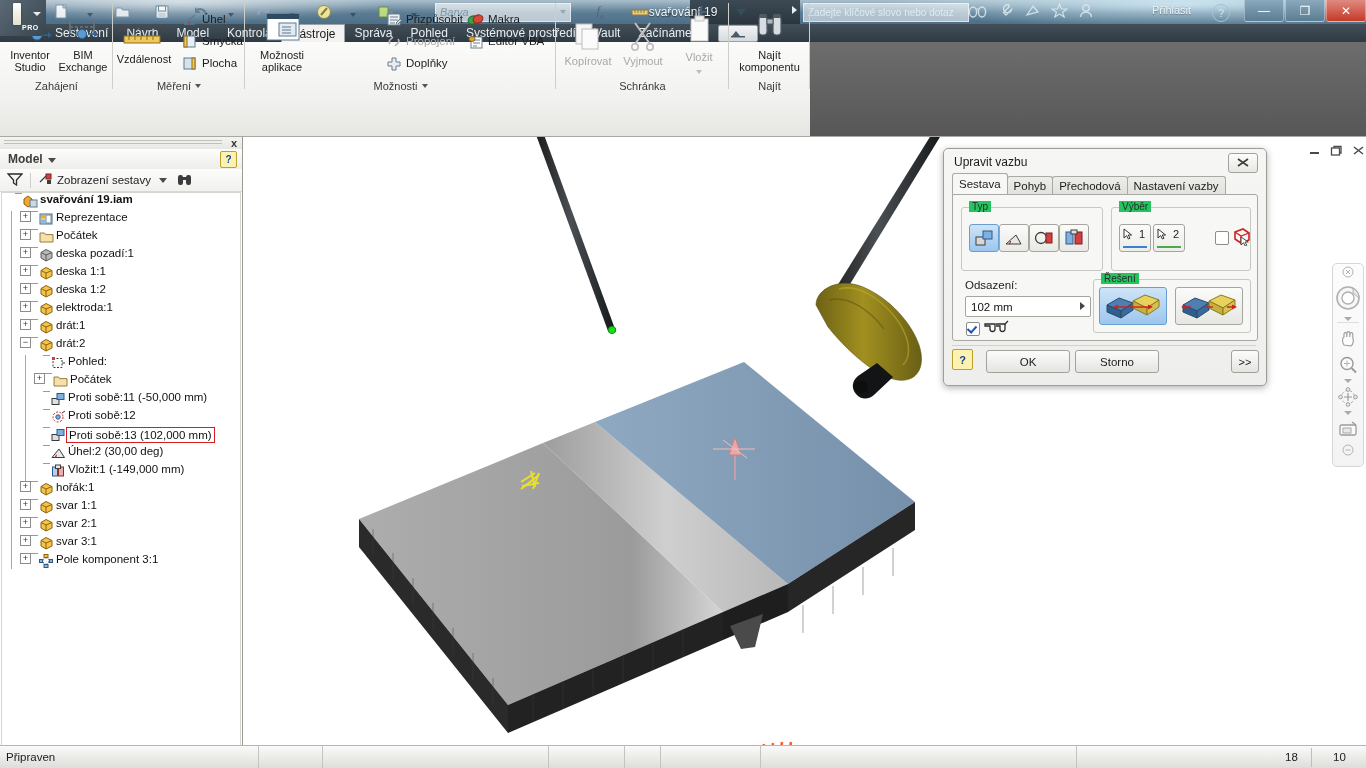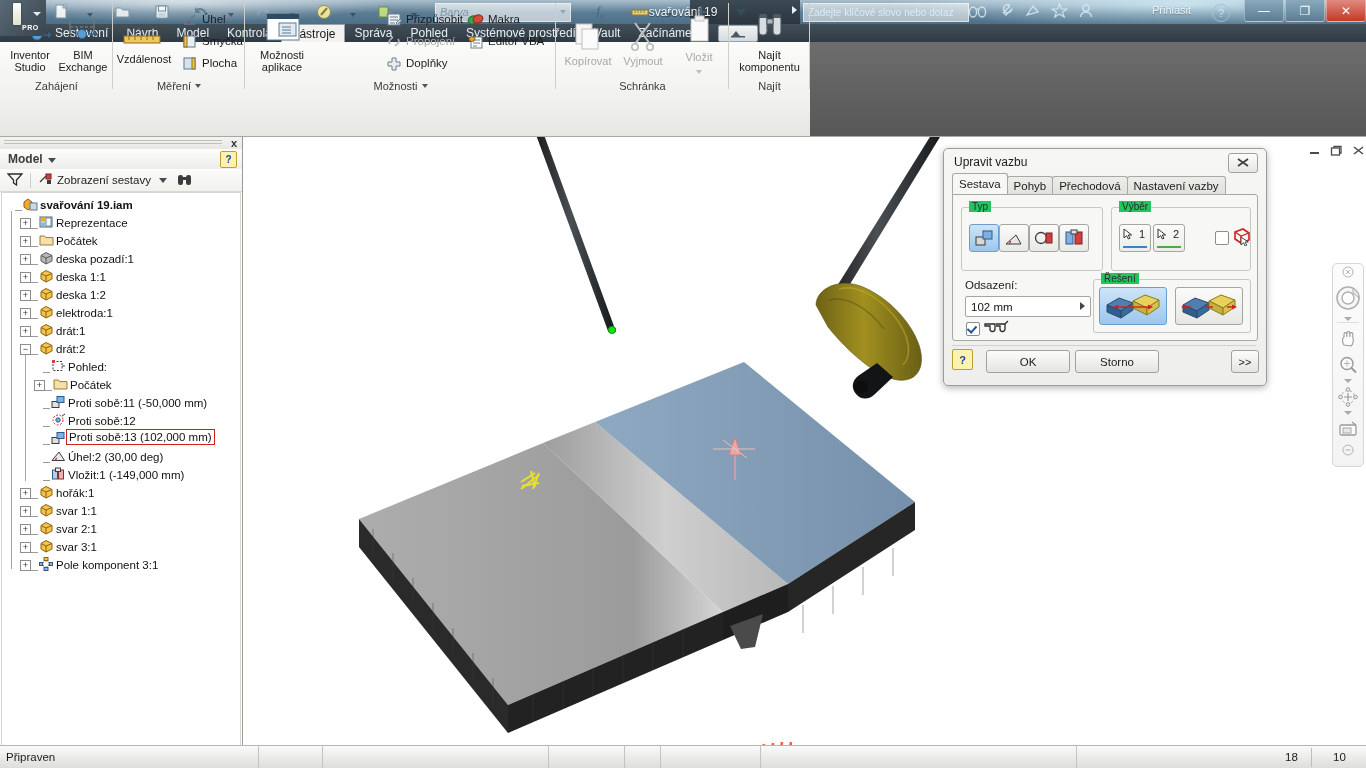--- a/index.html
+++ b/index.html
@@ -218,21 +218,21 @@
   .br-tools .c{
     margin-left:8px;width:0;height:0;
     border-left:4px solid transparent;border-right:4px solid transparent;border-top:5px solid #4a4a4a;
   }
   .br-tree{
     position:absolute;left:1px;top:55px;width:238px;height:690px;
     background:#fff;border:1px solid #d6d6d1;border-bottom:none;
     overflow:hidden;
   }
   .trow{
-    position:relative;height:18px;display:flex;align-items:flex-end;
+    position:relative;height:18px;display:flex;align-items:flex-start;
     font-size:11.5px;color:#111;white-space:nowrap;
   }
   .trow .exp{
     width:9px;height:9px;border:1px solid #8d8d8d;background:#fff;
     display:flex;align-items:center;justify-content:center;
     font-size:9px;line-height:7px;color:#333;flex:none;
   }
   .trow .spacer{width:9px;height:9px;flex:none;}
   .trow .dash{width:7px;height:1px;background:#9a9a9a;flex:none;}
   .trow .ic{width:16px;height:15px;flex:none;display:flex;align-items:center;justify-content:center;margin-right:2px;}

